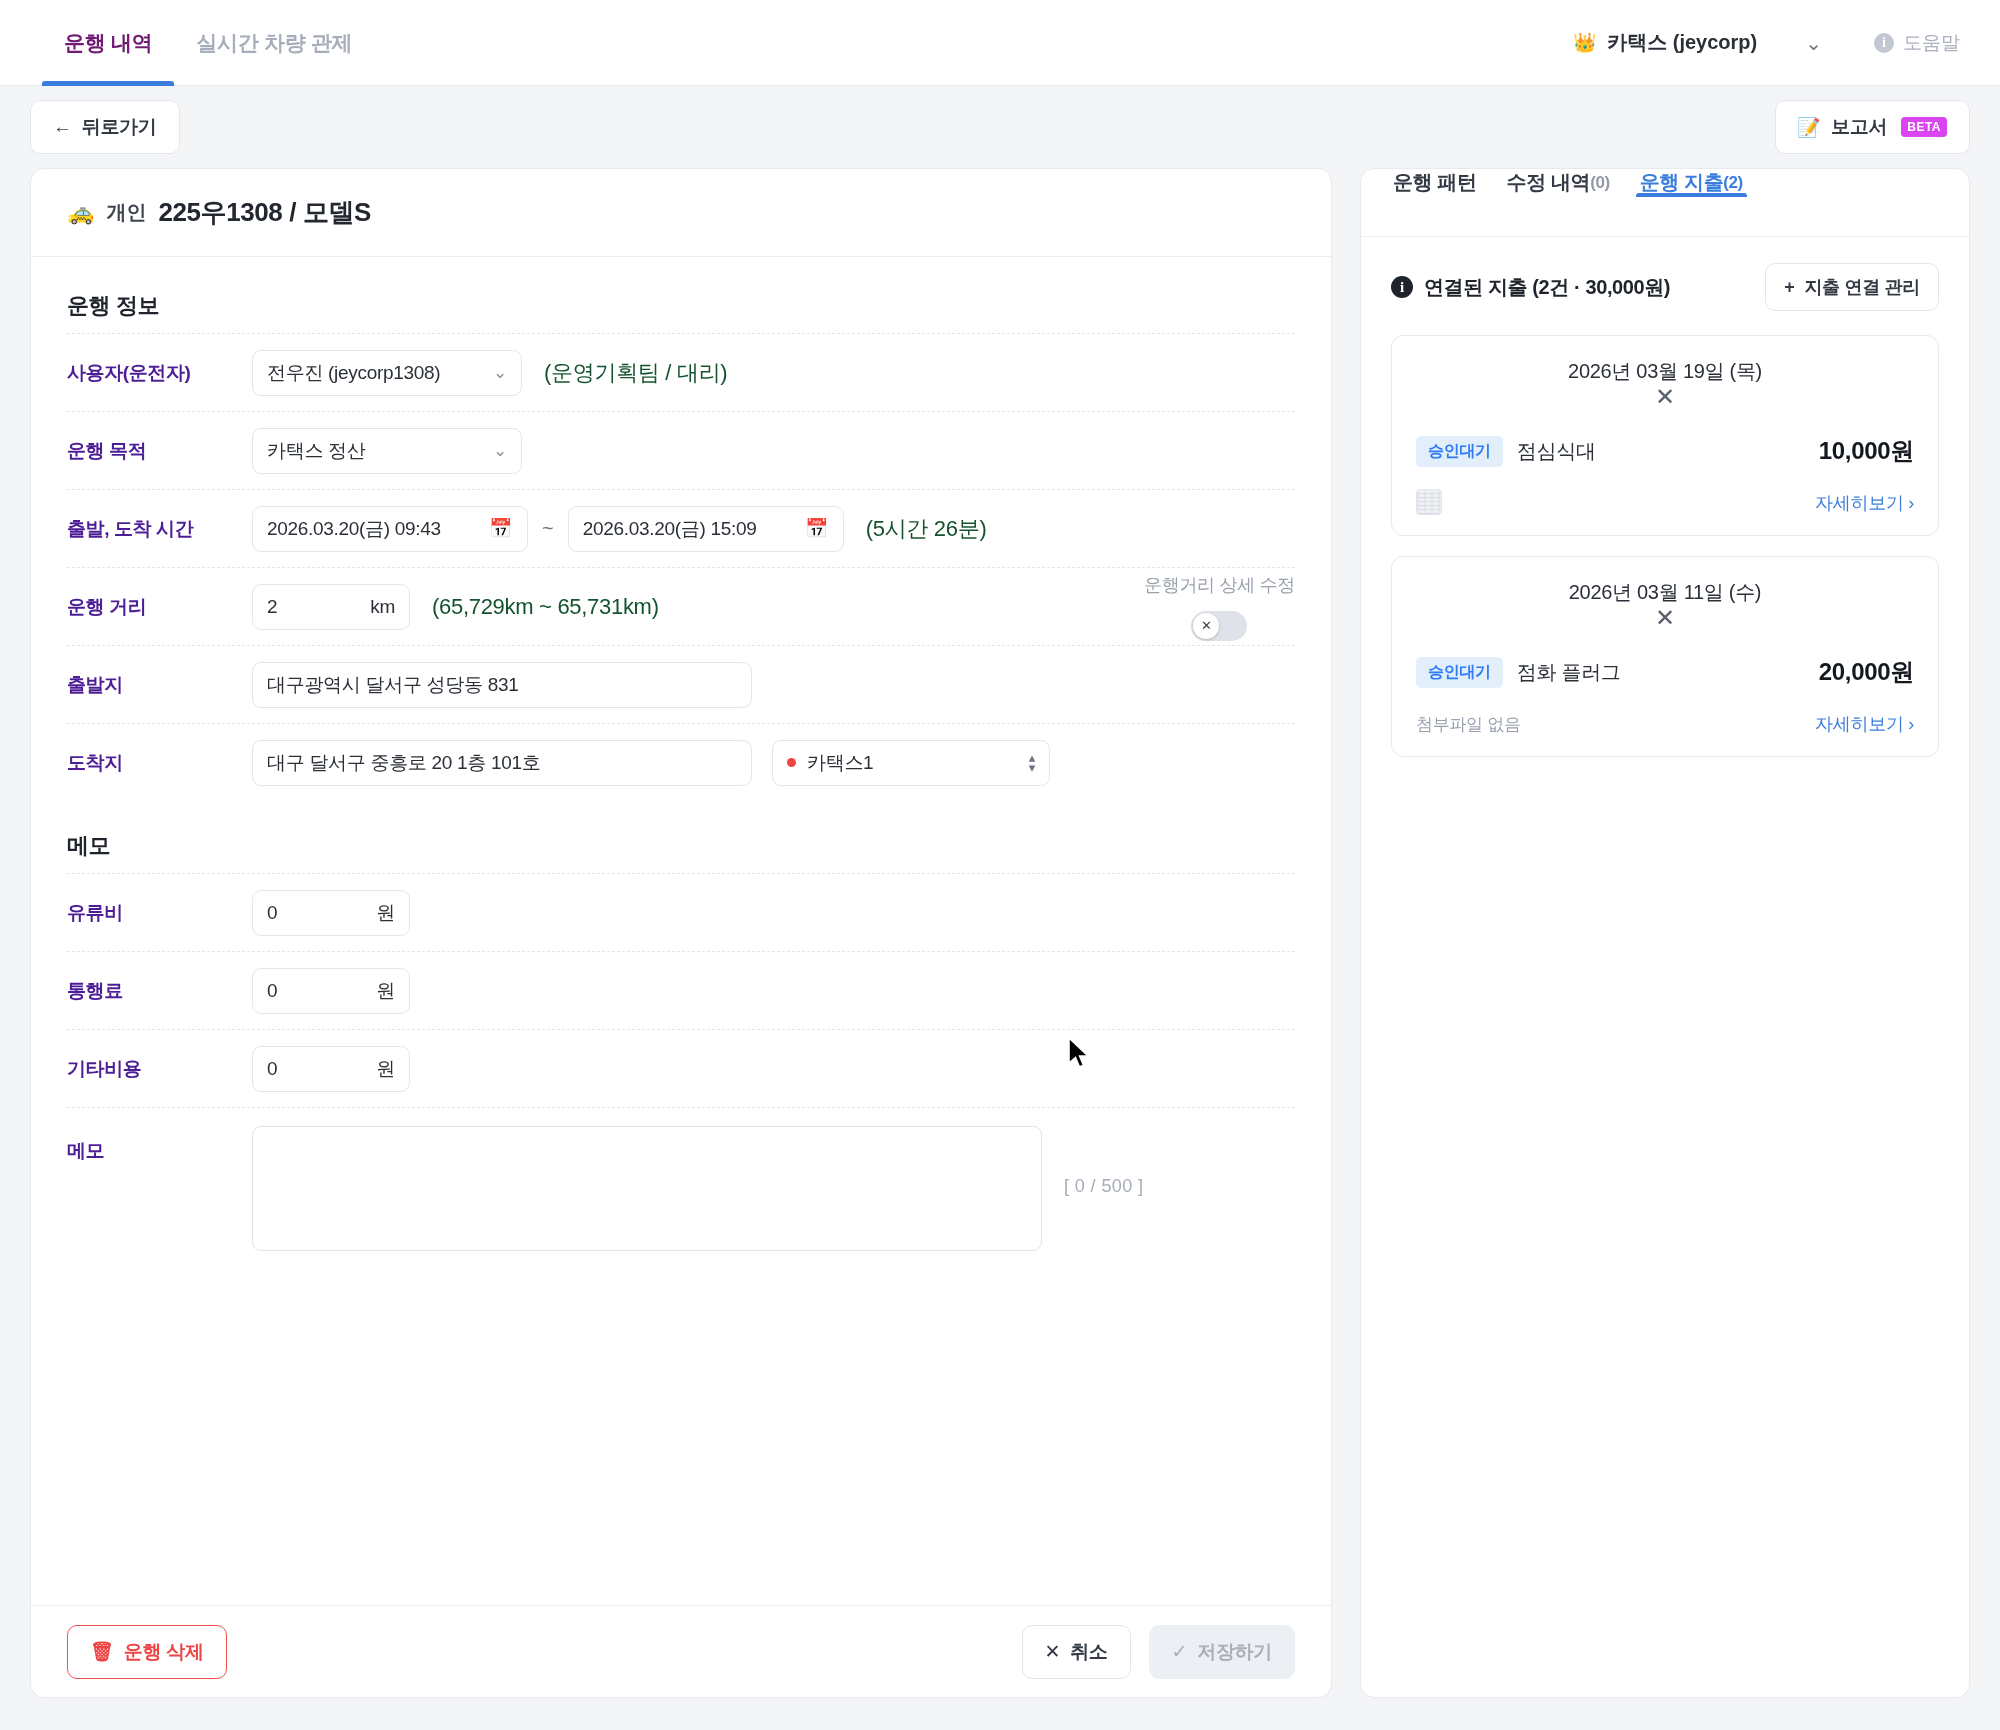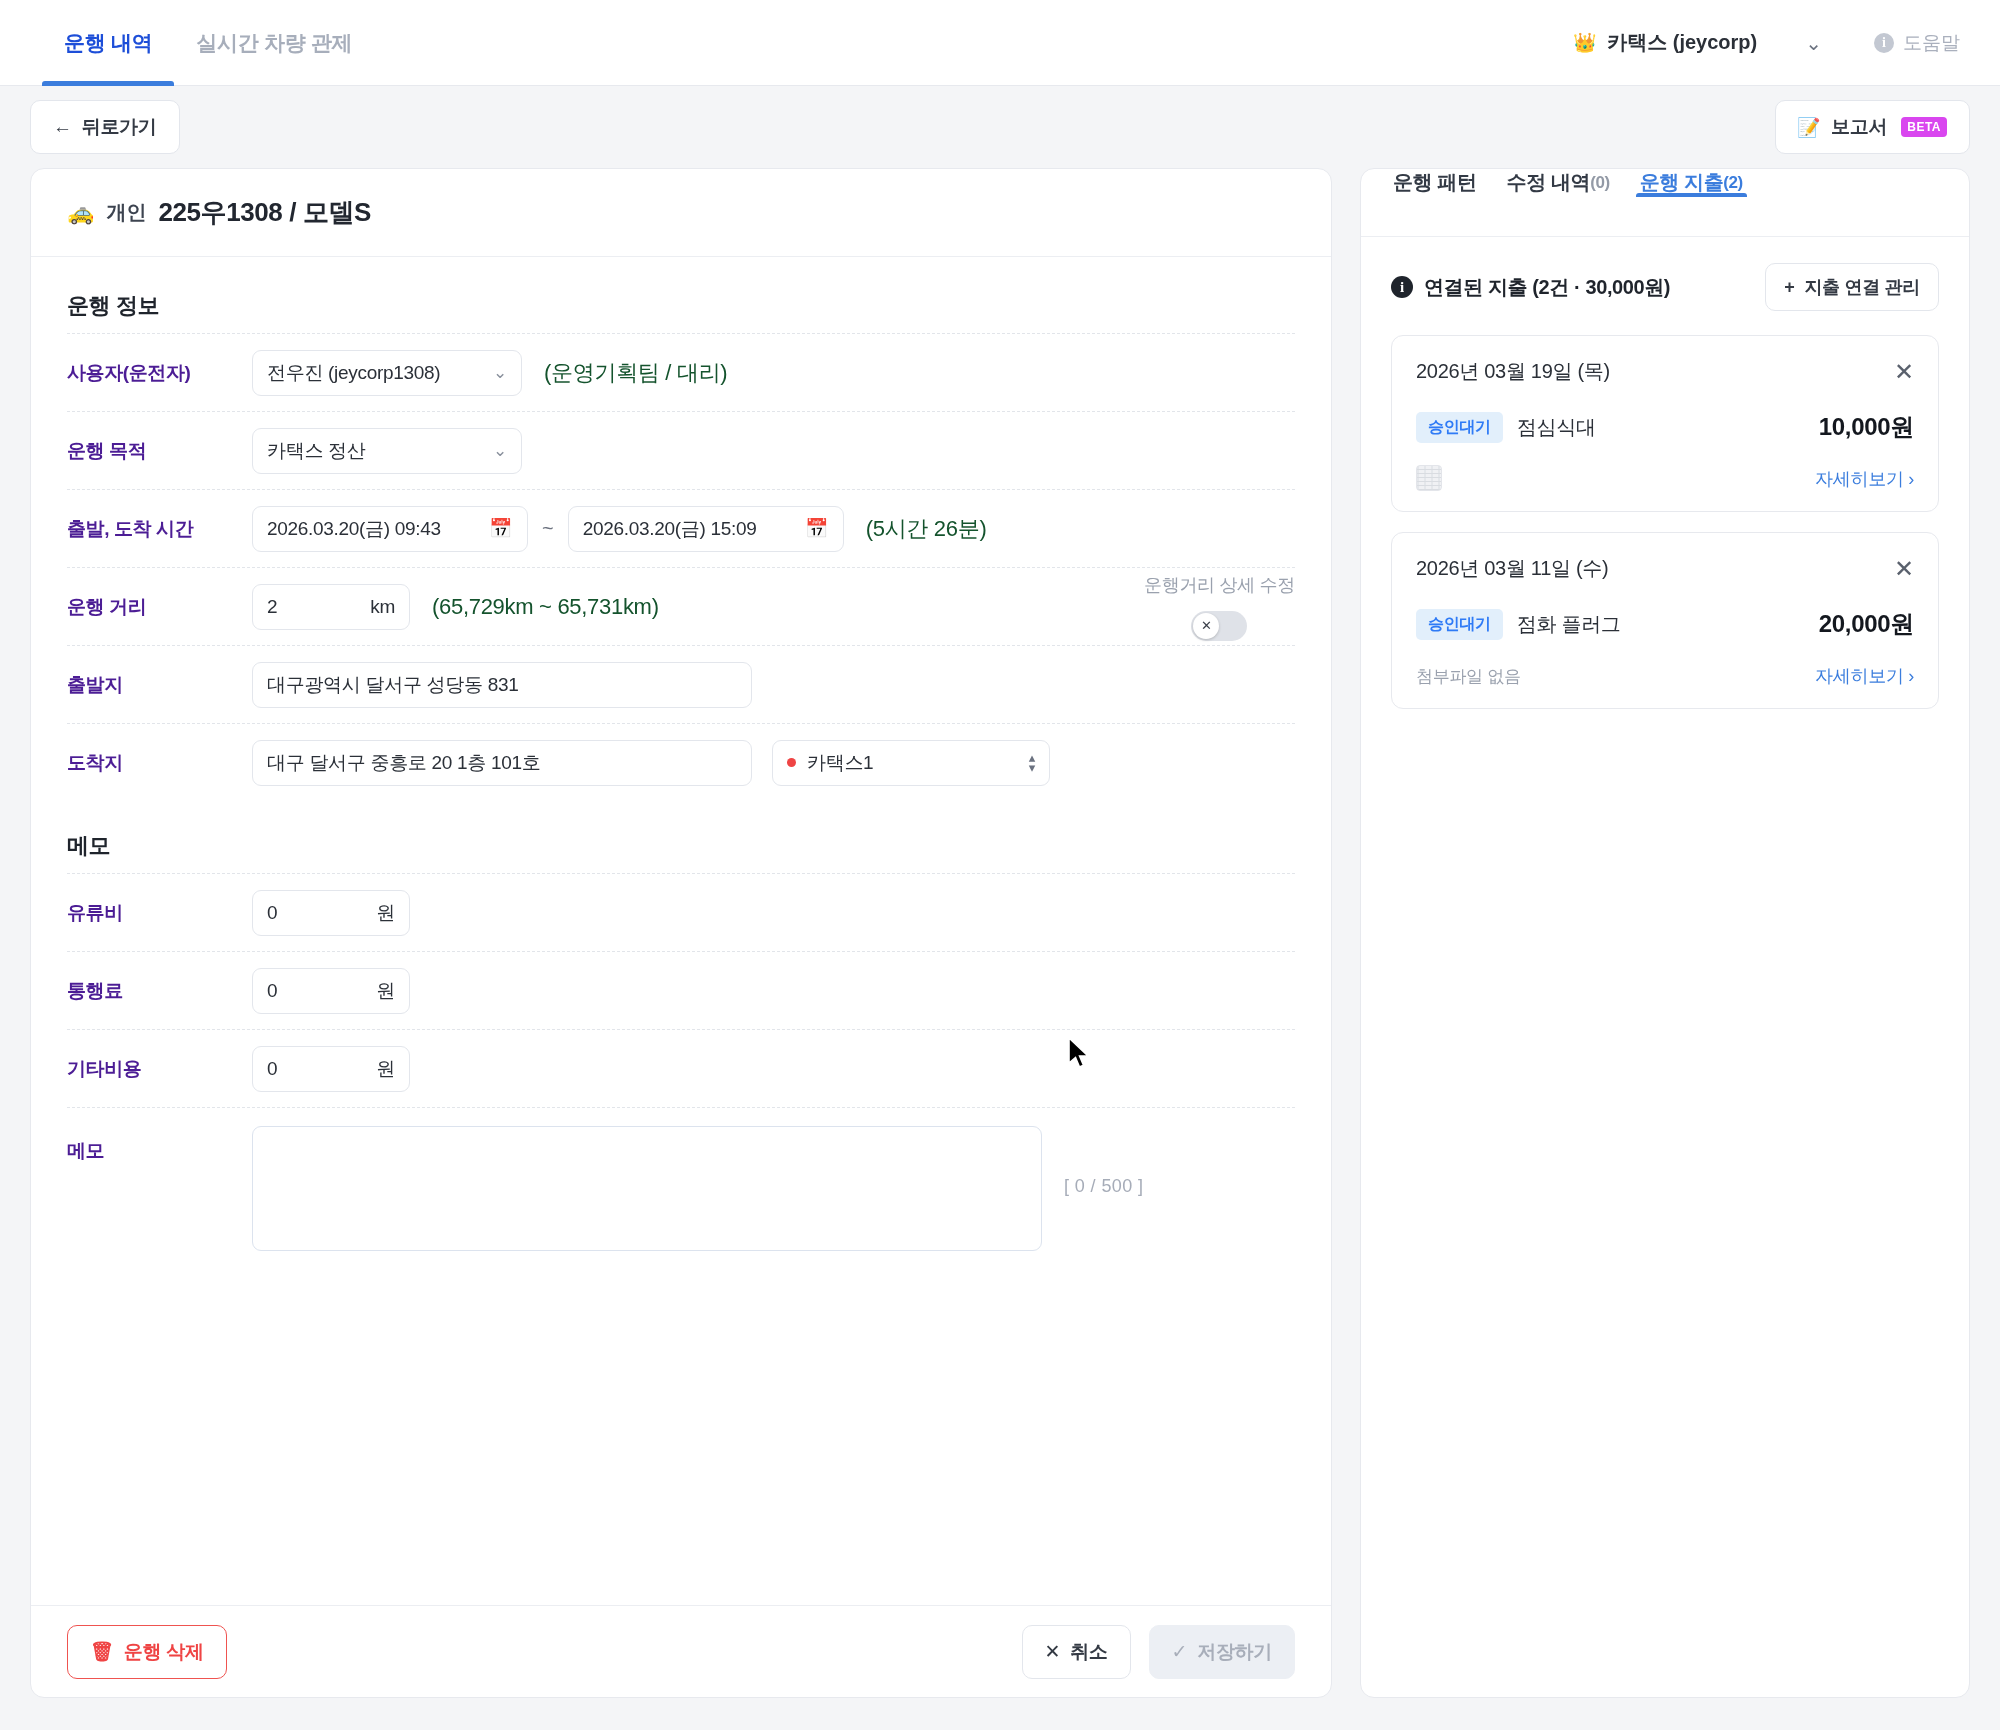--- a/index.html
+++ b/index.html
@@ -17,21 +17,21 @@
     border-bottom: 1px solid #e7e9ee;
     display: flex; align-items: stretch; justify-content: space-between;
     position: relative;
   }
   .nav-tabs { display: flex; align-items: stretch; padding-left: 42px; }
   .nav-tab {
     display: flex; align-items: center; padding: 0 22px;
     font-size: 21px; font-weight: 700; color: #a7aebb;
     position: relative; cursor: pointer; letter-spacing: -0.3px;
   }
-  .nav-tab.active { color: #1d4ed8; }
+  .nav-tab.active { color: #701a75; }
   .nav-tab.active::after {
     content: ""; position: absolute; left: 0; right: 0; bottom: -1px;
     height: 5px; background: #3b7ddd; border-radius: 3px 3px 0 0;
   }
   .top-right { display: flex; align-items: center; padding-right: 40px; gap: 0; }
   .org { display: flex; align-items: center; gap: 10px; font-size: 20px; font-weight: 700; color: #2b3038; }
   .crown { font-size: 19px; color: #f2c230; line-height: 1; }
   .chev-down { margin-left: 48px; color: #6b7280; font-size: 20px; cursor: pointer; }
   .help { display: flex; align-items: center; gap: 9px; margin-left: 52px; font-size: 19px; color: #aab0bd; cursor: pointer; }
   .info-circle {
@@ -159,21 +159,21 @@
   }
   .rbody { padding: 26px 30px; }
   .linked-head { display: flex; align-items: center; justify-content: space-between; margin-bottom: 24px; }
   .linked-title { display: flex; align-items: center; gap: 11px; font-size: 20px; font-weight: 700; color: #1f242c; letter-spacing: -0.4px; }
   .info-dark {
     width: 22px; height: 22px; border-radius: 50%; background: #1f242c; color: #fff;
     font-size: 15px; font-weight: 700; display: flex; align-items: center; justify-content: center;
     font-family: "Liberation Serif", serif;
   }
   .exp-card { border: 1px solid #e7e9ee; border-radius: 12px; padding: 22px 24px 20px 24px; margin-bottom: 20px; background:#fff; }
-  .exp-top { display: flex; align-items: center; justify-content: space-between; }
+  .exp-top { display: flex; align-items: center; justify-content: space-between; flex-direction: column; }
   .exp-date { font-size: 20px; color: #2b3038; letter-spacing: -0.3px; }
   .x-btn { font-size: 24px; color: #5a616d; cursor: pointer; line-height: 1; font-weight: 300; }
   .exp-mid { display: flex; align-items: center; justify-content: space-between; margin-top: 26px; }
   .exp-left { display: flex; align-items: center; gap: 14px; }
   .chip {
     background: #e2effb; color: #2f7bf6; font-size: 16px; font-weight: 700;
     border-radius: 5px; padding: 5px 12px; letter-spacing: -0.3px;
   }
   .exp-name { font-size: 20px; color: #2b3038; letter-spacing: -0.3px; }
   .exp-amt { font-size: 24px; font-weight: 700; color: #14181f; letter-spacing: -0.3px; }

